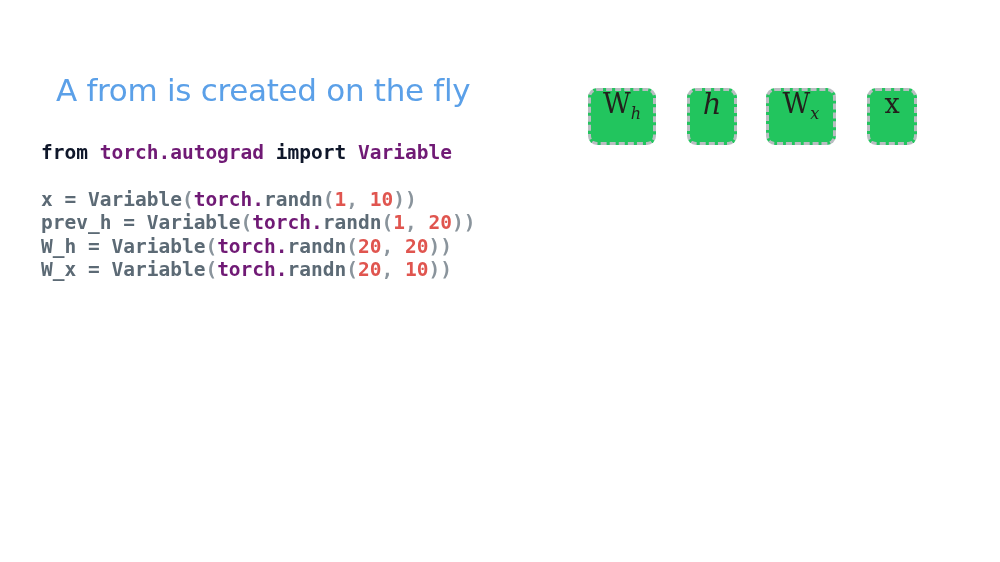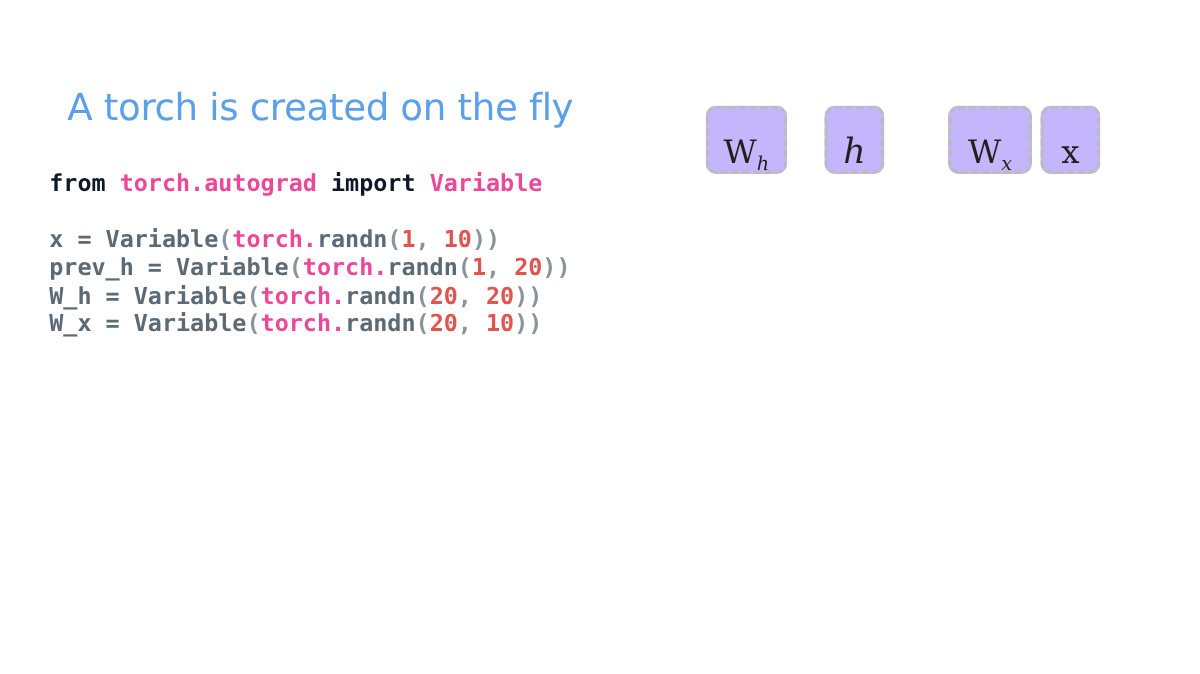--- a/index.html
+++ b/index.html
@@ -47,39 +47,39 @@
     color: #8a949c;
   }
   .code-line {
     white-space: pre;
     height: 23.5px;
   }
   .code-line.spacer {
     height: 23px;
   }
   .tok-kw      { color: #0f172a; }
-  .tok-plain   { color: #ec4899; }
+  .tok-plain   { color: #701a75; }
   .tok-name    { color: #5c6a75; }
   .tok-num     { color: #e0554f; }
   .tok-punct   { color: #8a949c; }
 
   
   #node-row {
     position: absolute;
     left: 0;
     top: 0;
   }
   .graph-node {
     position: absolute;
     box-sizing: border-box;
-    background: #c4b5fd;
+    background: #22c55e;
     border: 3px dashed #b9bdc1;
     border-radius: 9px;
     display: flex;
-    align-items: flex-end;
+    align-items: flex-start;
     justify-content: center;
     color: #231f1c;
     font-family: "DejaVu Serif", "Liberation Serif", serif;
   }
   .node-label {
     display: inline-block;
     font-size: 27px;
     line-height: 1;
     position: relative;
     top: -1px;
@@ -97,32 +97,32 @@
     position: relative;
     top: 6px;
     left: 0px;
   }
 </style>
 </head>
 <body>
 
 <div id="slide">
 
-  <div id="slide-title">A torch is created on the fly</div>
+  <div id="slide-title">A from is created on the fly</div>
 
   <div id="code-block"><div class="code-line"><span class="tok-kw">from</span><span class="tok-plain"> </span><span class="tok-plain">torch.autograd</span><span class="tok-plain"> </span><span class="tok-kw">import</span><span class="tok-plain"> </span><span class="tok-plain">Variable</span></div><div class="code-line spacer"></div><div class="code-line"><span class="tok-name">x = </span><span class="tok-name">Variable</span><span class="tok-punct">(</span><span class="tok-plain">torch.</span><span class="tok-name">randn</span><span class="tok-punct">(</span><span class="tok-num">1</span><span class="tok-punct">, </span><span class="tok-num">10</span><span class="tok-punct">))</span></div><div class="code-line"><span class="tok-name">prev_h = </span><span class="tok-name">Variable</span><span class="tok-punct">(</span><span class="tok-plain">torch.</span><span class="tok-name">randn</span><span class="tok-punct">(</span><span class="tok-num">1</span><span class="tok-punct">, </span><span class="tok-num">20</span><span class="tok-punct">))</span></div><div class="code-line"><span class="tok-name">W_h = </span><span class="tok-name">Variable</span><span class="tok-punct">(</span><span class="tok-plain">torch.</span><span class="tok-name">randn</span><span class="tok-punct">(</span><span class="tok-num">20</span><span class="tok-punct">, </span><span class="tok-num">20</span><span class="tok-punct">))</span></div><div class="code-line"><span class="tok-name">W_x = </span><span class="tok-name">Variable</span><span class="tok-punct">(</span><span class="tok-plain">torch.</span><span class="tok-name">randn</span><span class="tok-punct">(</span><span class="tok-num">20</span><span class="tok-punct">, </span><span class="tok-num">10</span><span class="tok-punct">))</span></div></div>
 
   <div id="node-row">
       <div class="graph-node" style="left: 588px; top: 88px; width: 68px; height: 57px;">
         <span class="node-label"><span class="base">W</span><span class="sub">h</span></span>
       </div>
       <div class="graph-node" style="left: 687px; top: 88px; width: 50px; height: 57px;">
         <span class="node-label"><span class="base-italic">h</span></span>
       </div>
-      <div class="graph-node" style="left: 766px; top: 88px; width: 70px; height: 57px; margin-left: 24px;">
+      <div class="graph-node" style="left: 766px; top: 88px; width: 70px; height: 57px;">
         <span class="node-label"><span class="base">W</span><span class="sub">x</span></span>
       </div>
       <div class="graph-node" style="left: 867px; top: 88px; width: 50px; height: 57px;">
         <span class="node-label"><span class="base">x</span></span>
       </div>
     </div>
 
 </div>
 
 </body></html>

